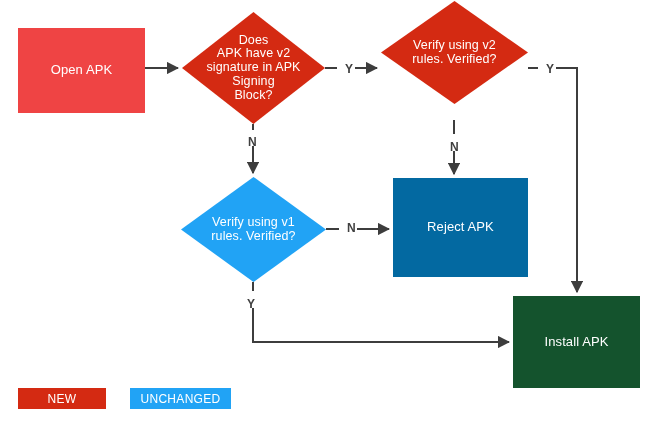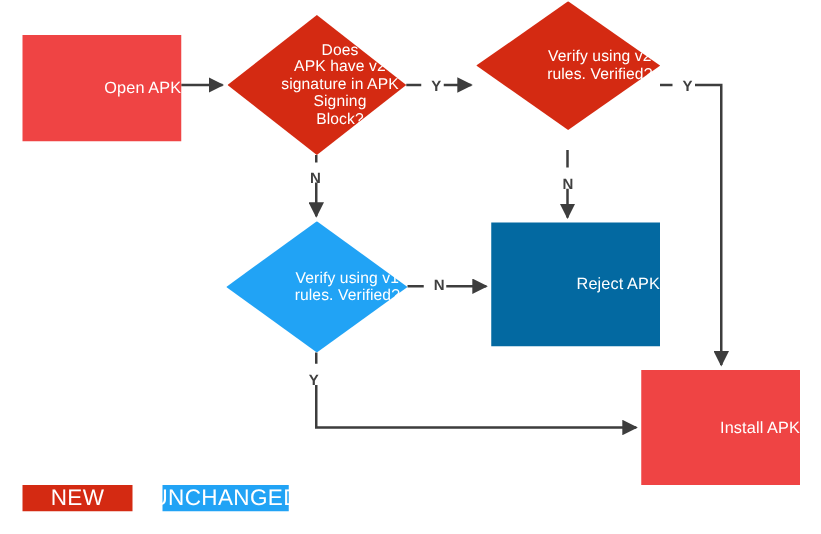--- a/index.html
+++ b/index.html
@@ -27,21 +27,21 @@
     height: 427px;
     pointer-events: none;
   }
 
   
   .node {
     position: absolute;
     box-sizing: border-box;
     display: flex;
     align-items: center;
-    justify-content: flex-end;
+    justify-content: center;
     text-align: center;
     color: #ffffff;
     line-height: 1.12;
     letter-spacing: 0.1px;
   }
   .rect {
     border-radius: 0;
   }
   .rect .node-label {
     font-size: 13px;
@@ -78,21 +78,21 @@
   }
 
   
   .legend-chip {
     position: absolute;
     box-sizing: border-box;
     display: flex;
     align-items: center;
     justify-content: center;
     color: #ffffff;
-    font-size: 18px;
+    font-size: 12px;
     letter-spacing: 0.3px;
     height: 21px;
   }
 </style>
 </head>
 <body>
 
 <div id="canvas" style="background: rgb(255, 255, 255);">
 
   <svg id="edges" viewBox="0 0 657 427" width="657" height="427" xmlns="http://www.w3.org/2000/svg">
@@ -153,21 +153,21 @@
       <polygon points="50,0 100,50 50,100 0,50" fill="#21A3F5"></polygon>
     </svg>
     <span class="node-label">Verify using v1
 rules. Verified?</span>
   </div>
 
   <div class="node rect" style="left: 393px; top: 178px; width: 135px; height: 99px; background: #0369a1;">
     <span class="node-label">Reject APK</span>
   </div>
 
-  <div class="node rect" style="left: 513px; top: 296px; width: 127px; height: 92px; background: #ef4444;">
+  <div class="node rect" style="left: 513px; top: 296px; width: 127px; height: 92px; background: #14532d;">
     <span class="node-label">Install APK</span>
   </div>
 
   <span class="edge-label" style="left: 345px; top: 63px; color: rgb(64, 64, 64);">Y</span>
   <span class="edge-label" style="left: 248px; top: 136px; color: rgb(64, 64, 64);">N</span>
   <span class="edge-label" style="left: 546px; top: 63px; color: rgb(64, 64, 64);">Y</span>
   <span class="edge-label" style="left: 450px; top: 141px; color: rgb(64, 64, 64);">N</span>
   <span class="edge-label" style="left: 347px; top: 222px; color: rgb(64, 64, 64);">N</span>
   <span class="edge-label" style="left: 247px; top: 298px; color: rgb(64, 64, 64);">Y</span>
 

